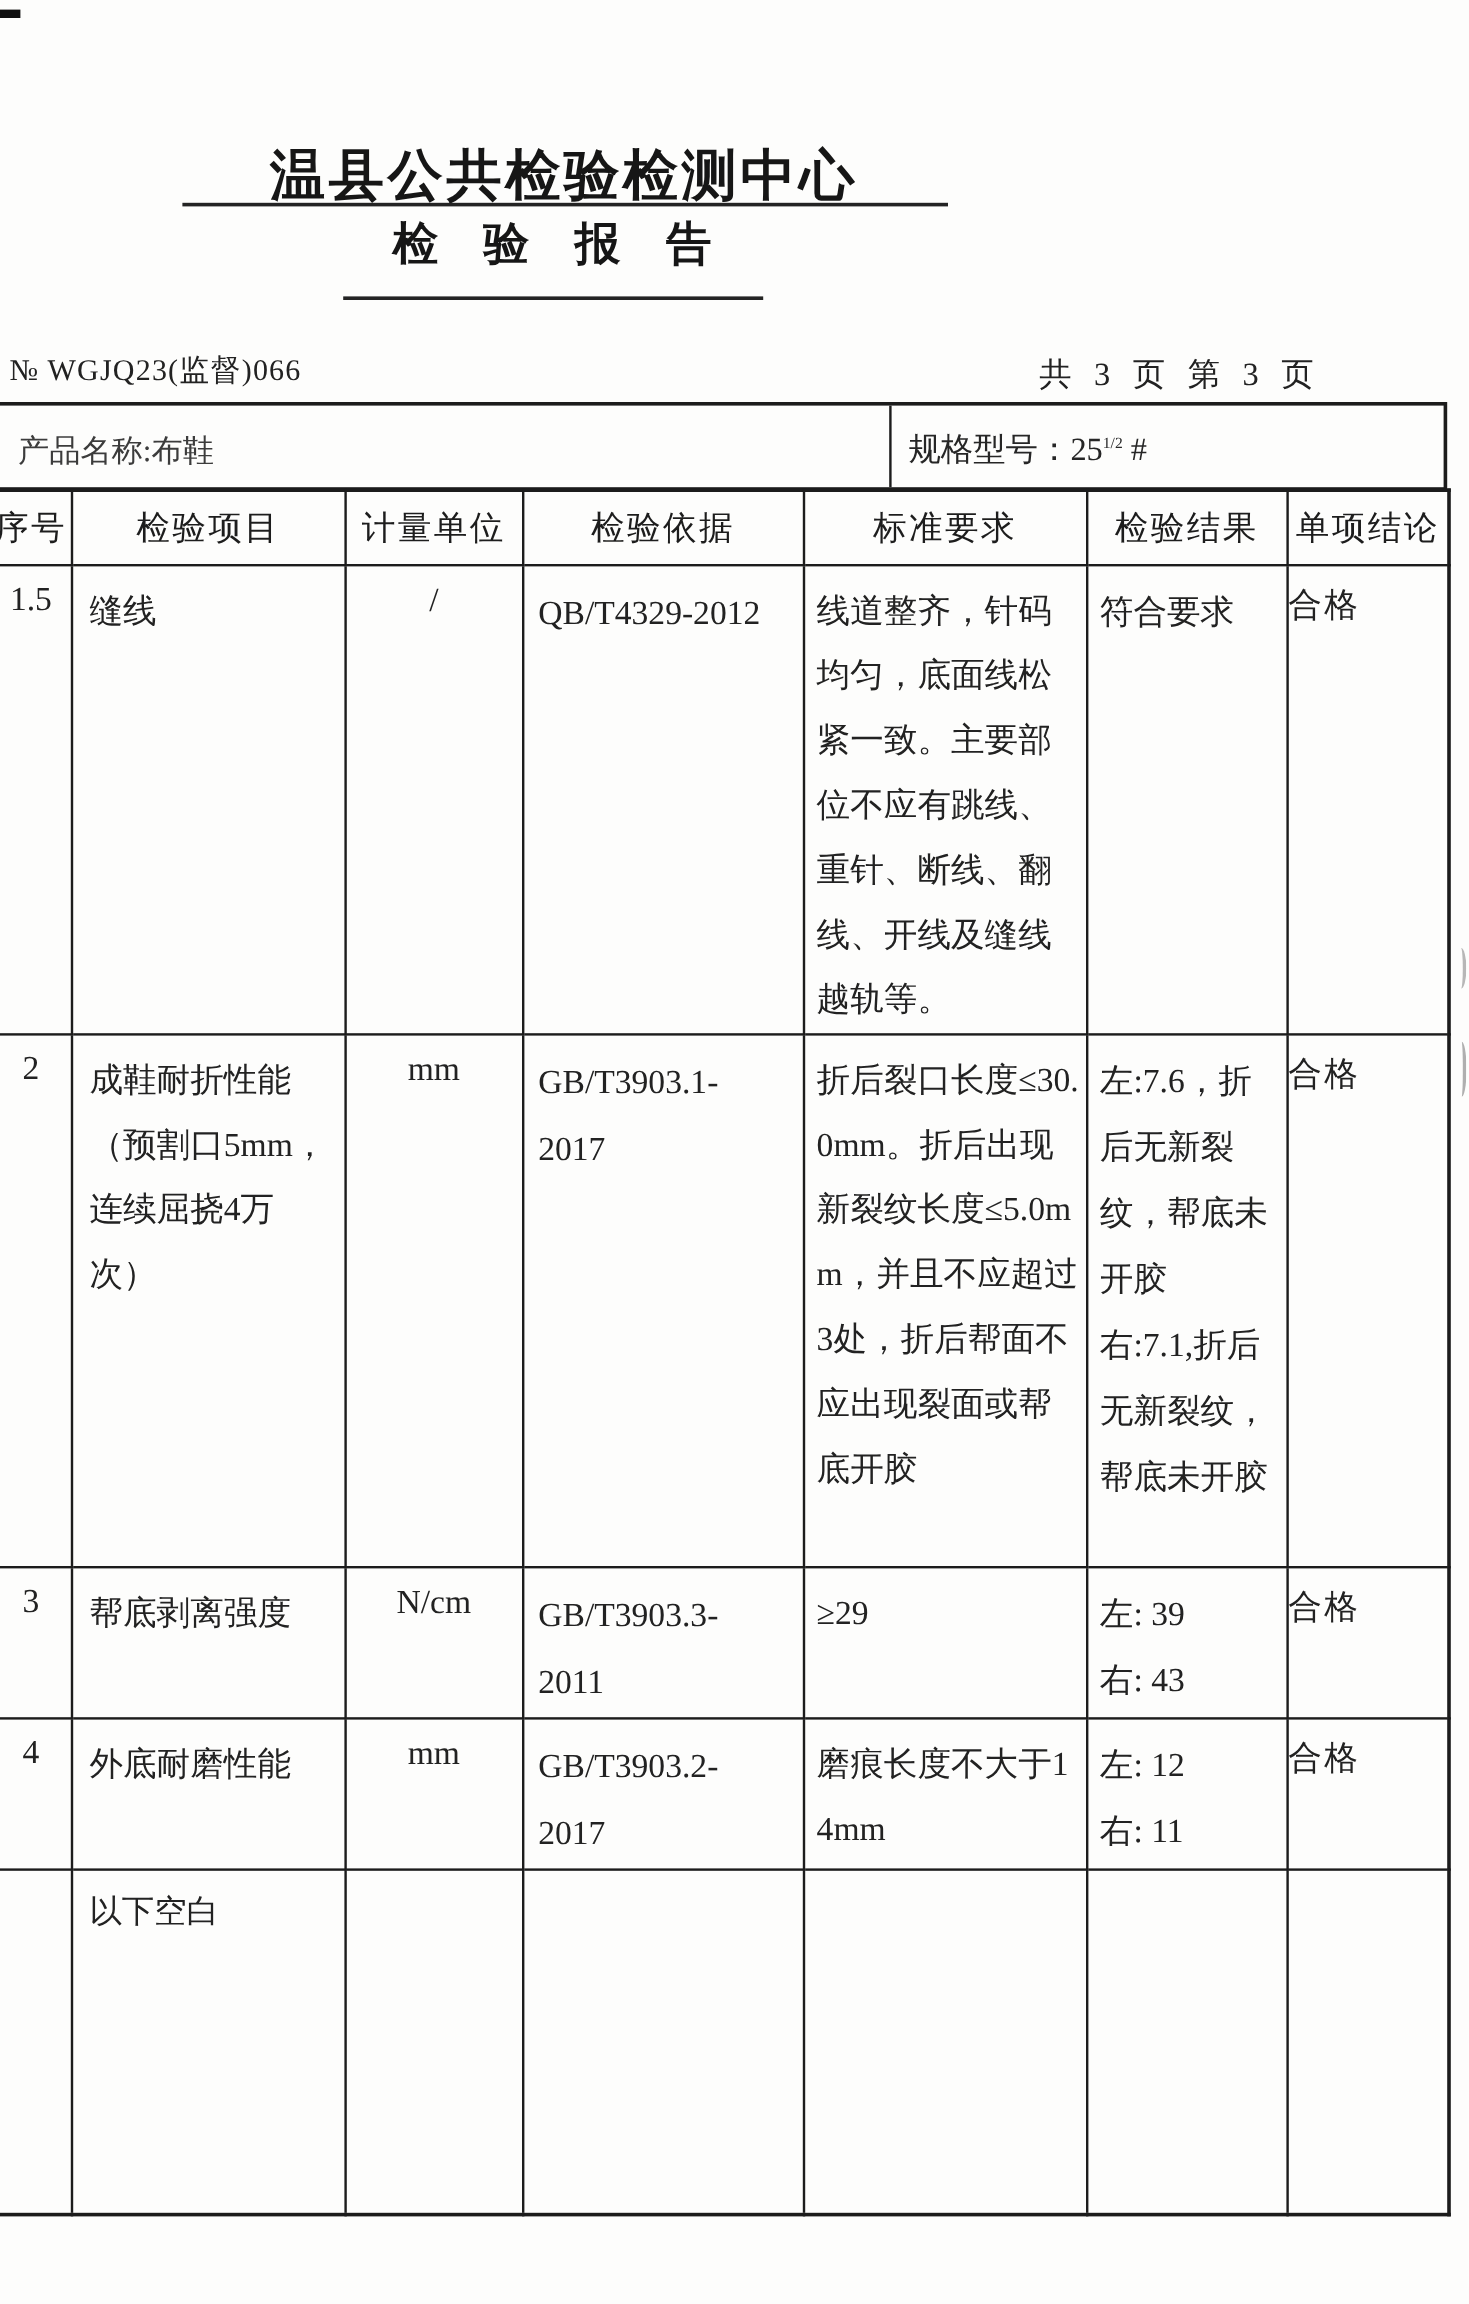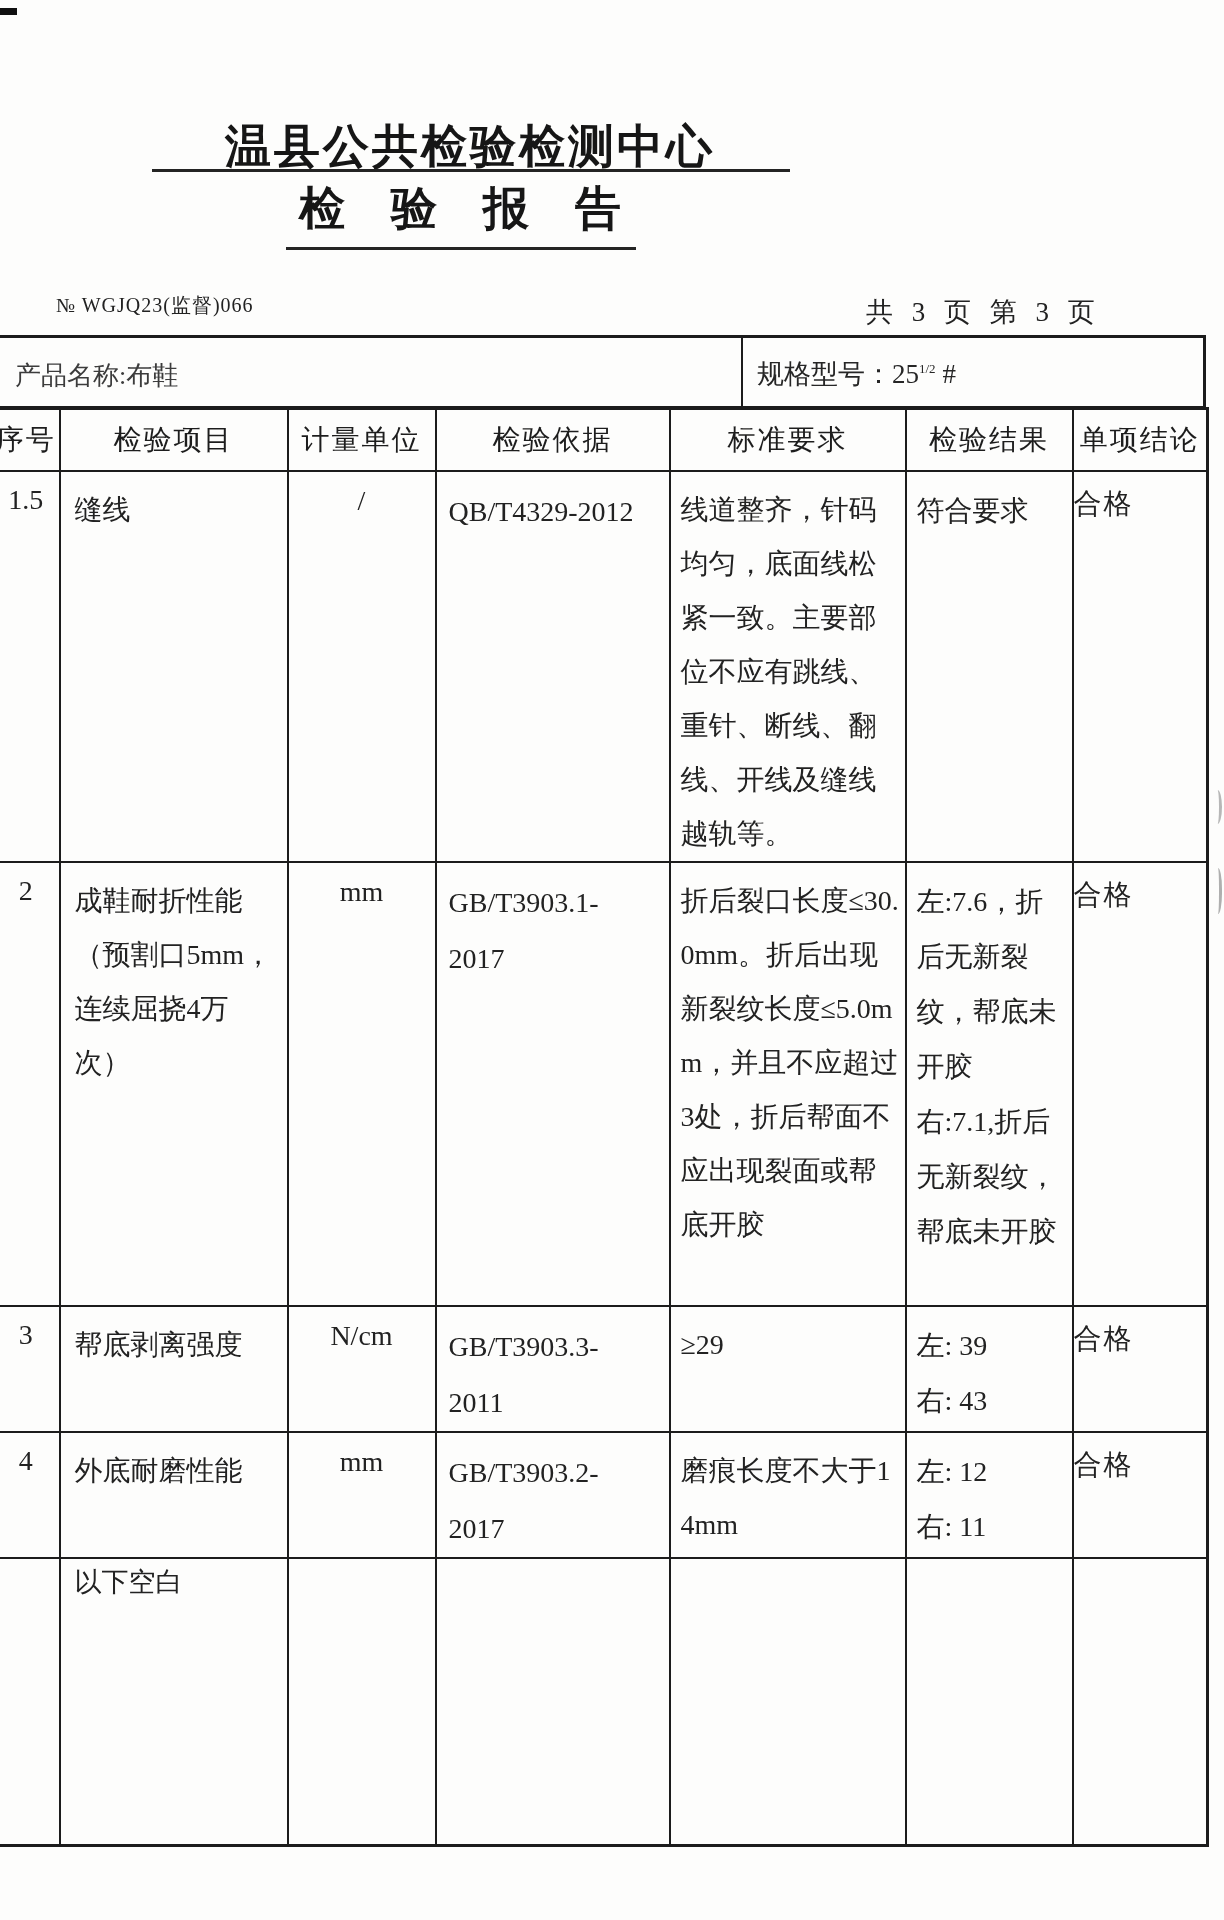--- a/index.html
+++ b/index.html
@@ -30,30 +30,29 @@
     position: absolute; left: 150px; top: 100px; width: 640px;
     text-align: center; font-size: 46px; font-weight: bold;
     letter-spacing: 3px; color: #161616; margin-top: 16px;
   }
   .org-underline {
     position: absolute; left: 152px; top: 169px; width: 638px; height: 3px;
     background: #242424;
   }
   .report-title {
     position: absolute; left: 270px; top: 178px; width: 380px;
-    text-align: center; font-size: 46px; font-weight: bold; color: #161616;
+    text-align: center; font-size: 38px; font-weight: bold; color: #161616;
   }
   .report-underline {
     position: absolute; left: 286px; top: 247px; width: 350px; height: 3px;
     background: #242424;
   }
   .report-no {
-    position: absolute; left: 8px; top: 292px; font-size: 20px; color: #222;
+    position: absolute; left: 8px; top: 292px; font-size: 25px; color: #222;
     letter-spacing: 1px;
-    margin-left: 48px;
   }
   .page-info {
     position: absolute; left: 866px; top: 294px; font-size: 27px; color: #222;
     letter-spacing: 6px;
   }
   
   .info-strip {
     position: absolute; left: -10px; top: 335px; width: 1216px; height: 74px;
     border: 3px solid #1c1c1c;
     display: flex;
@@ -88,21 +87,21 @@
     font-size: 28px; letter-spacing: 2px; color: #1d1d1d;
     white-space: nowrap;
   }
   td.c-serial { text-align: center; padding-top: 12px; }
   td.c-item   { padding: 11px 10px 0 14px; line-height: 54px; }
   td.c-unit   { text-align: center; padding-top: 13px; }
   td.c-basis  { padding: 12px 6px 0 12px; line-height: 56px; margin-top: 18px; }
   td.c-req    { padding: 11px 4px 0 10px; line-height: 54px; }
   td.c-result { padding: 11px 4px 0 10px; line-height: 55px; }
   td.c-concl  { padding-top: 13px; letter-spacing: 2px; }
-  tr.blank-row td.c-item { padding-top: 6px; font-size: 27px; line-height: 34px; }
+  tr.blank-row td.c-item { padding-top: 17px; font-size: 27px; line-height: 34px; }
 </style>
 </head>
 <body>
 
 <div class="page">
 
   <div class="corner-dash"></div>
   <div class="edge-mark-1"></div>
   <div class="edge-mark-2"></div>
 

